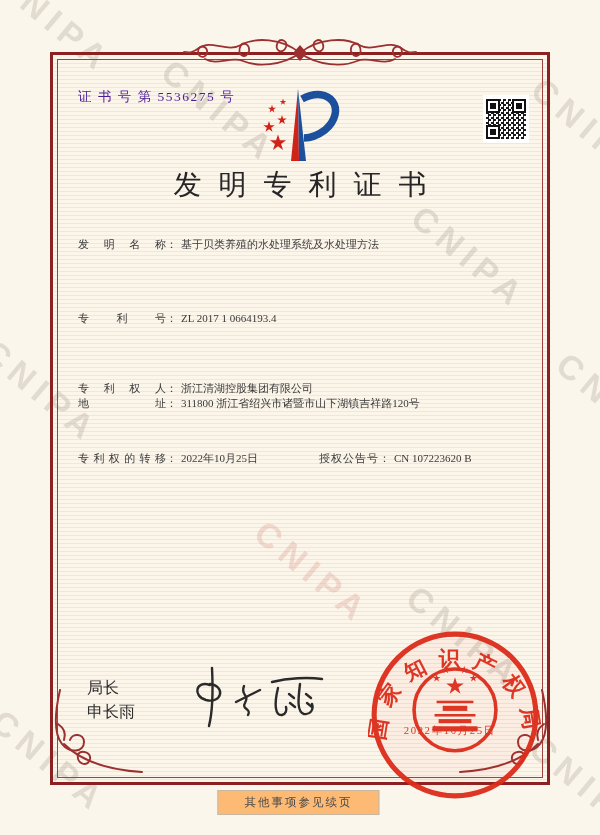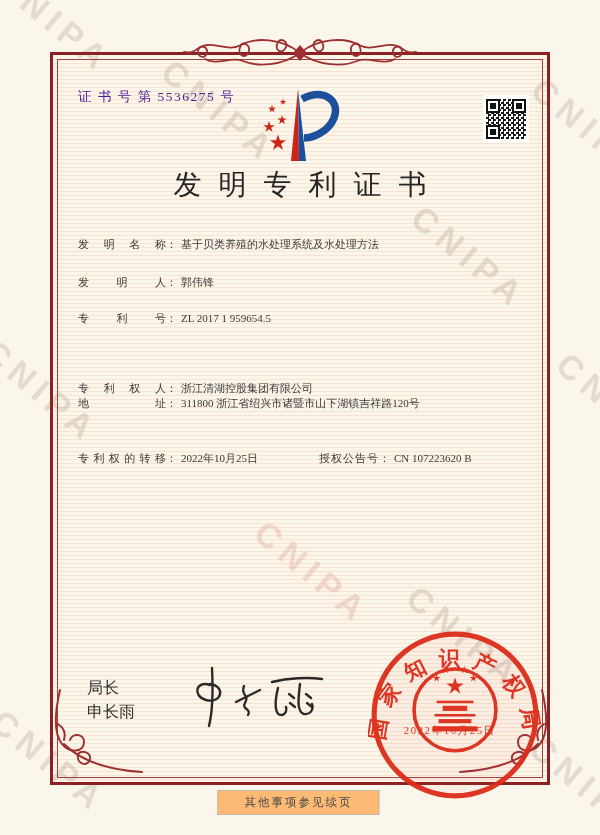--- a/index.html
+++ b/index.html
@@ -161,25 +161,22 @@
     <div class="qr-finder tl"></div>
     <div class="qr-finder tr"></div>
     <div class="qr-finder bl"></div>
   </div>
 
   <div class="title">发明专利证书</div>
 
   <div class="field-row r1">
     <span class="f-label">发明名称</span><span class="f-colon">：</span><span class="f-value">基于贝类养殖的水处理系统及水处理方法</span>
   </div>
-  <div class="field-row r2">
-    <span class="f-label">发明人</span><span class="f-colon">：</span><span class="f-value">郭伟锋</span>
-  </div>
   <div class="field-row r3">
-    <span class="f-label">专利号</span><span class="f-colon">：</span><span class="f-value">ZL 2017 1 959654.5</span>
+    <span class="f-label">专利号</span><span class="f-colon">：</span><span class="f-value">ZL 2017 1 0664193.4</span>
   </div>
   <div class="field-row r5">
     <span class="f-label">专利权人</span><span class="f-colon">：</span><span class="f-value">浙江清湖控股集团有限公司</span>
   </div>
   <div class="field-row r6">
     <span class="f-label">地址</span><span class="f-colon">：</span><span class="f-value">311800 浙江省绍兴市诸暨市山下湖镇吉祥路120号</span>
   </div>
   <div class="field-row r7">
     <span class="f-label">专利权的转移</span><span class="f-colon">：</span><span class="f-value">2022年10月25日</span>
     <span class="grant-group">

